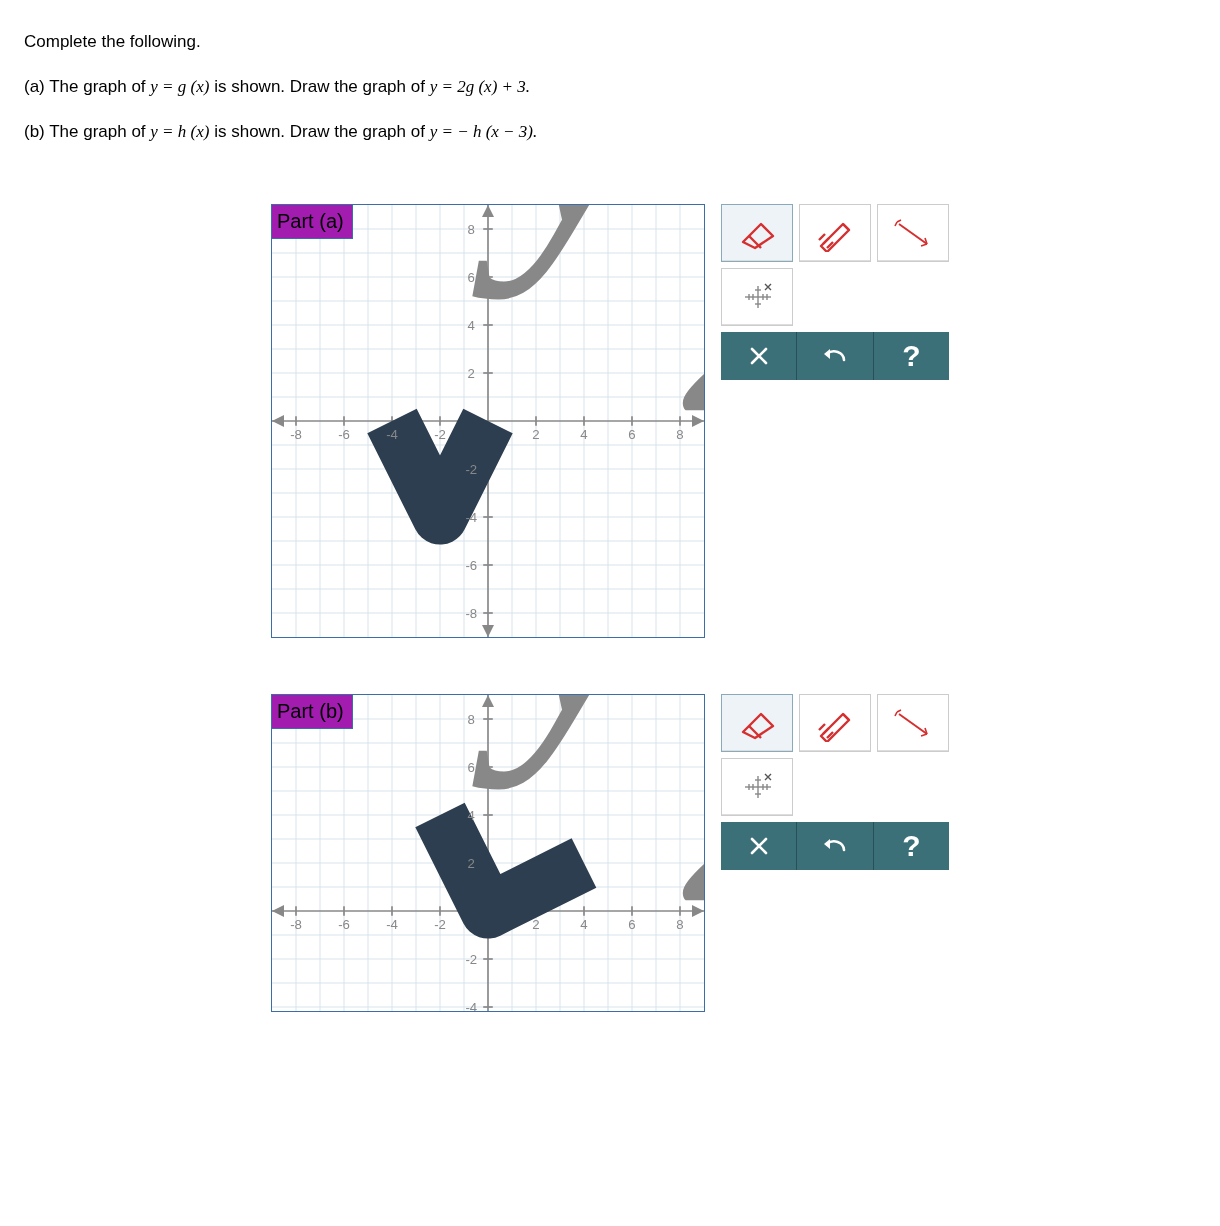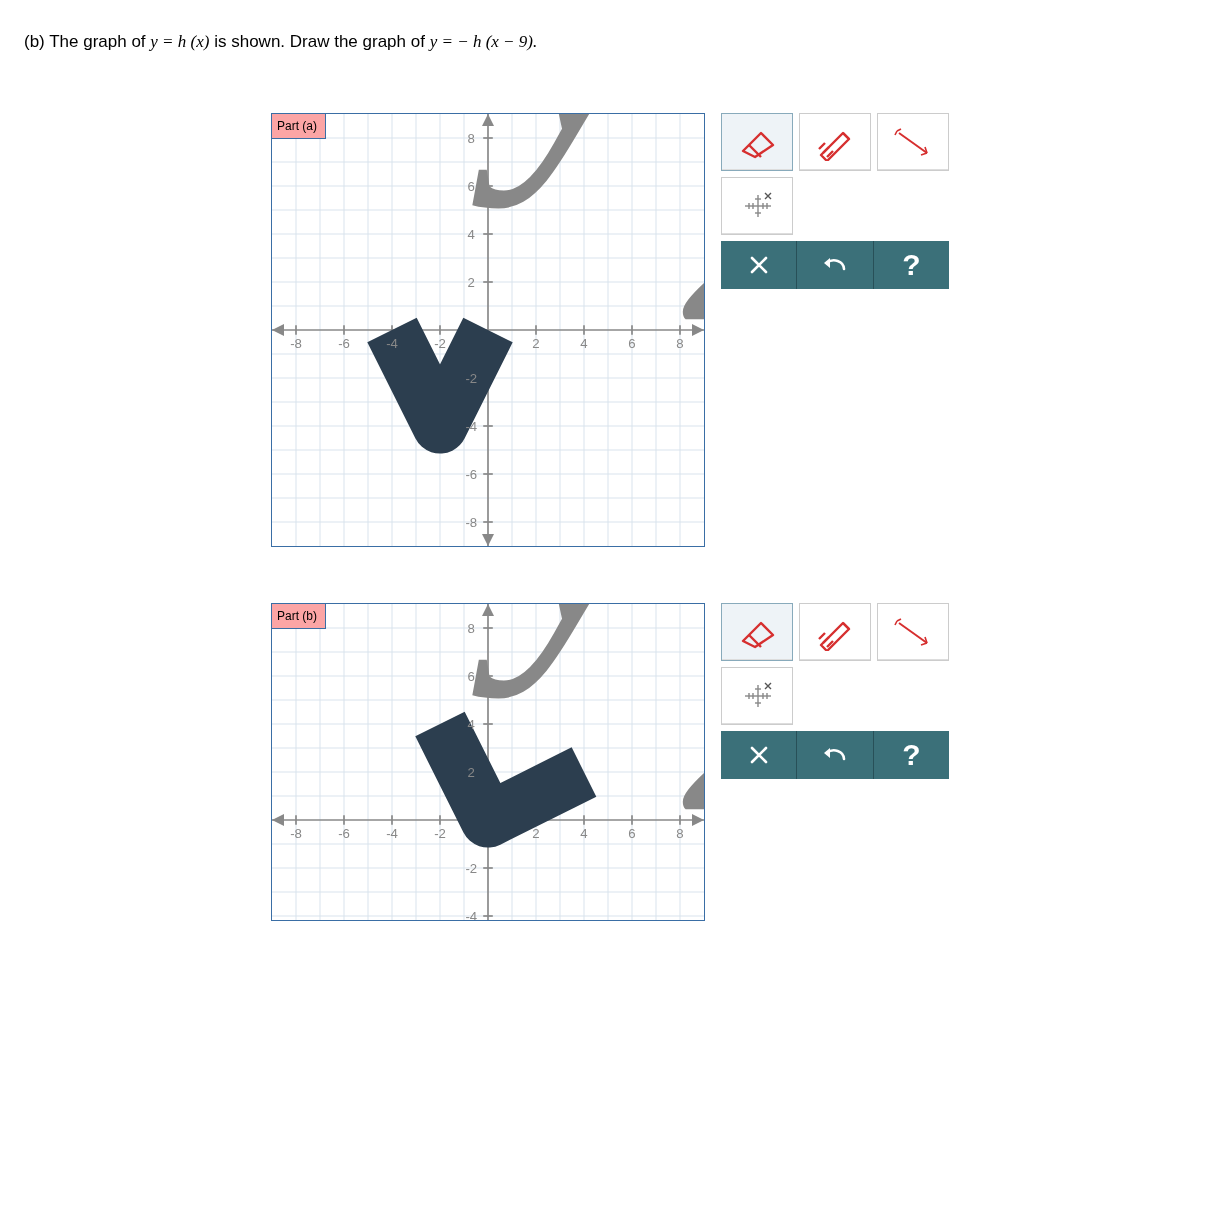--- a/index.html
+++ b/index.html
@@ -10,22 +10,22 @@
     margin: 0;
     padding: 28px 24px;
   }
   .question p { margin: 0 0 18px 0; line-height: 1.6; }
   .math { font-family: 'Times New Roman', Times, serif; font-style: italic; }
   .panels { display: flex; flex-direction: column; gap: 56px; margin-top: 58px; align-items: center; }
   .panel { display: flex; gap: 16px; align-items: flex-start; }
   .graph-wrap { position: relative; width: 432px; height: 432px; border: 1px solid #3a6ea5; background: #fff; }
   .part-label {
     position: absolute; top: 0; left: 0;
-    background: #fca5a5; border: 1px solid #3a6ea5; border-top: none; border-left:none;
-    font-size: 12px; padding: 5px 8px 5px 5px; z-index: 5;
+    background: #a21caf; border: 1px solid #3a6ea5; border-top: none; border-left:none;
+    font-size: 20px; padding: 5px 8px 5px 5px; z-index: 5;
   }
   svg.grid { display: block; }
   .axis-num { font-family: Arial, sans-serif; font-size: 12px; fill: #888; }
   .axis-label { font-family: 'Times New Roman', serif; font-style: italic; font-size: 15px; fill: #888; }
   .curve { fill: none; stroke: #2c3e4f; stroke-width: 2.3; stroke-linejoin: round; }
 
   .toolbox { width: 228px; display: flex; flex-wrap: wrap; gap: 6px; }
   .tool {
     width: 72px; height: 58px; background: #fff; border: 1px solid #ccc;
     display: flex; align-items: center; justify-content: center;
@@ -39,25 +39,32 @@
     display: flex; align-items: center; justify-content: center;
     font-size: 24px; border-right: 1px solid #285058;
     box-sizing: border-box;
   }
   .action:last-child { border-right: none; }
 </style>
 </head>
 <body>
 
 <div class="question">
+  <p>Complete the following.</p>
+  <p>
+    <span>(a) The graph of </span>
+    <span class="math">y = g (x)</span>
+    <span> is shown. Draw the graph of </span>
+    <span class="math">y = 2g (x) + 3.</span>
+  </p>
   <p>
     <span>(b) The graph of </span>
     <span class="math">y = h (x)</span>
     <span> is shown. Draw the graph of </span>
-    <span class="math">y = − h (x − 9).</span>
+    <span class="math">y = − h (x − 3).</span>
   </p>
 </div>
 
 <div class="panels">
 
   <div class="panel">
     <div class="graph-wrap">
       <div class="part-label">Part (a)</div>
       <svg class="grid" width="432" height="432" viewBox="-9 -9 18 18">
         <g transform="scale(1,-1)">

